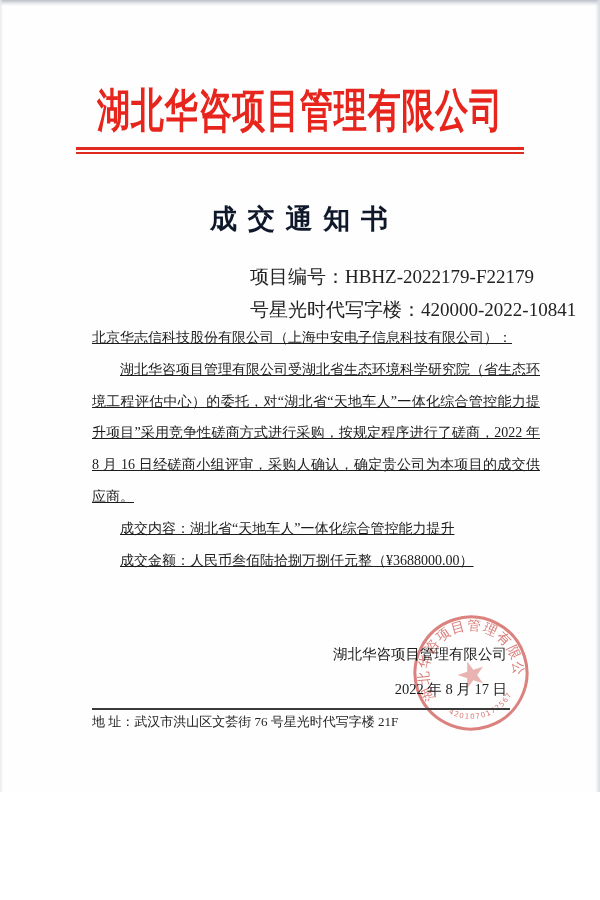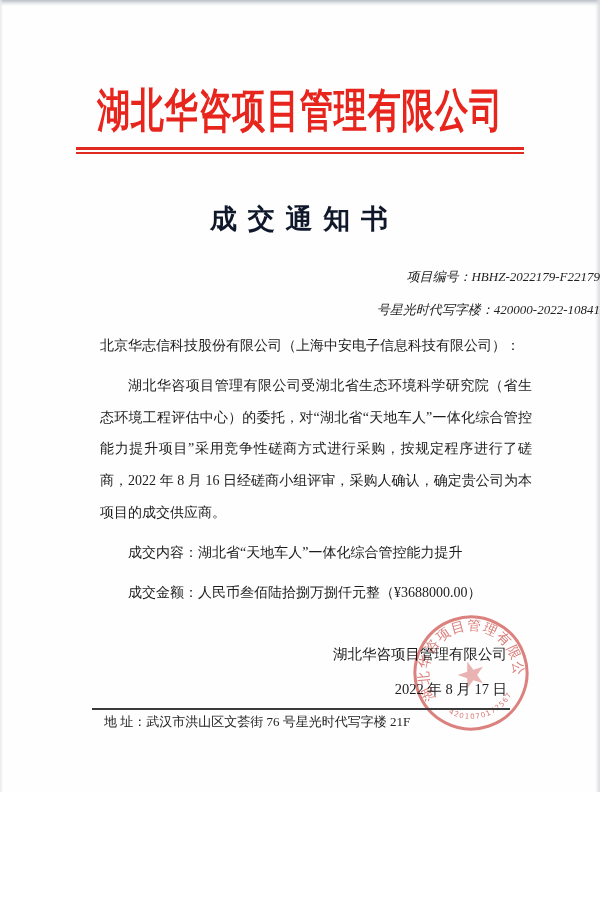--- a/index.html
+++ b/index.html
@@ -22,37 +22,37 @@
   }
   .red-rule{position:absolute;top:147px;left:76px;width:448px;}
   .red-rule .thick{height:3px;background:#e02a20;}
   .red-rule .thin{height:2px;background:#e02a20;margin-top:2px;}
 
   .doc-title{
     position:absolute;top:201px;left:0;width:100%;margin:0;text-align:center;
     font-size:27px;font-weight:bold;color:#0f172a;letter-spacing:2px;
   }
 
-  .meta{position:absolute;top:260px;left:250px;width:350px;text-align:right;
-    font-size:13px;line-height:33px;color:#222;white-space:nowrap;font-style:italic;}
+  .meta{position:absolute;top:260px;left:250px;width:350px;text-align:left;
+    font-size:19px;line-height:33px;color:#222;white-space:nowrap;}
 
   .body-text{position:absolute;top:322px;left:92px;width:448px;
     font-size:14px;line-height:31.8px;text-align:justify;color:#1c1c1c;}
-  .body-text p{margin:8px;text-indent:2em;}
+  .body-text p{margin:0;text-indent:2em;text-decoration:underline;}
   .body-text p.no-indent{text-indent:0;}
 
   .signature{position:absolute;top:637px;right:93px;text-align:right;
     font-size:14.5px;line-height:35px;color:#1c1c1c;white-space:nowrap;}
 
   .seal{position:absolute;left:410px;top:612px;width:122px;height:122px;
     mix-blend-mode:multiply;opacity:0.92;}
 
   .footer-rule{position:absolute;left:92px;top:708px;width:418px;height:2px;background:#3a3a3a;}
   .footer{position:absolute;left:92px;top:713px;font-size:13px;line-height:17.5px;
-    color:#222;white-space:nowrap;margin-left:12px;}
+    color:#222;white-space:nowrap;}
 </style>
 </head>
 <body>
 
 <div class="page">
 
   <div class="scan-edge-top"></div>
   <div class="scan-edge-right"></div>
   <div class="scan-edge-left"></div>
 

